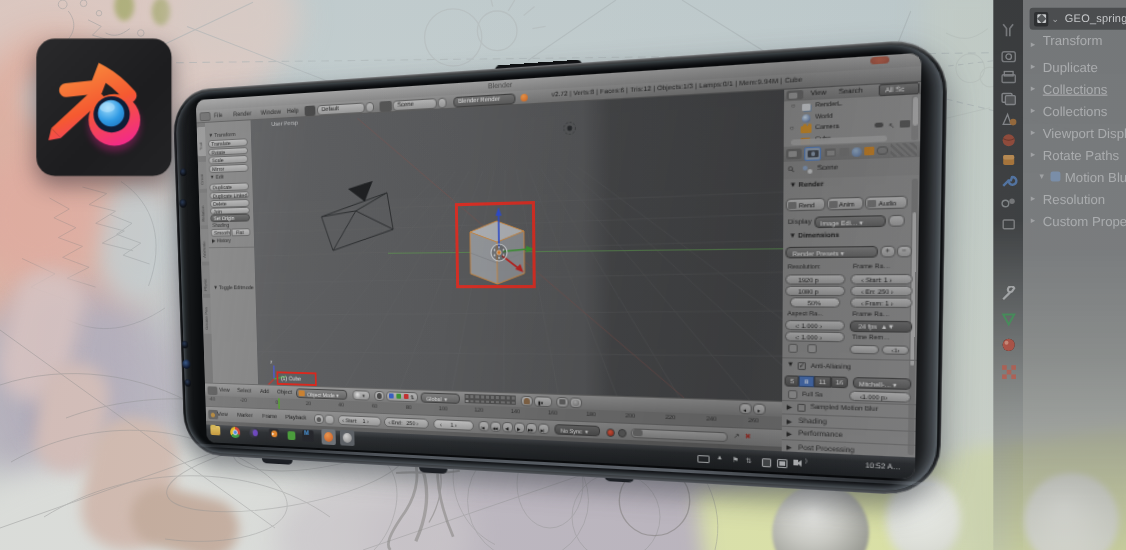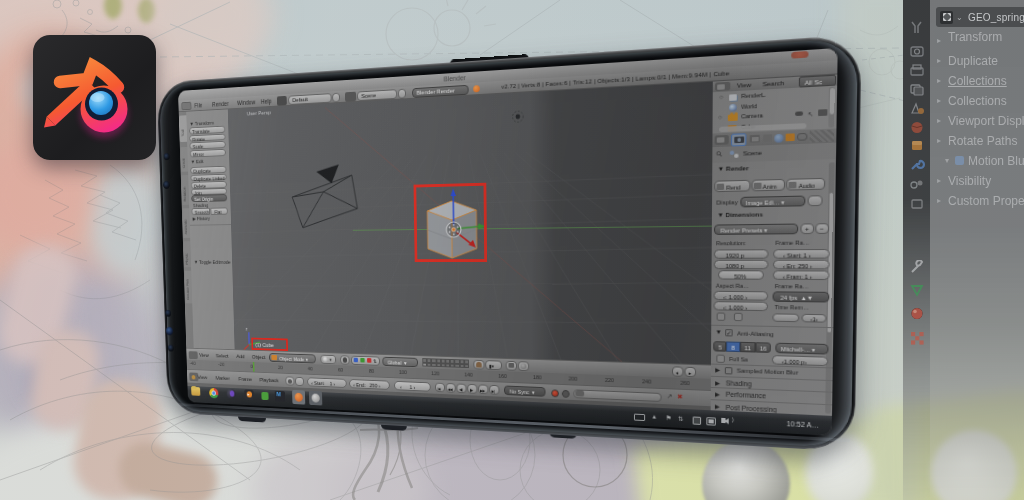--- a/index.html
+++ b/index.html
@@ -585,21 +585,21 @@
     <div class="rarrow" style="left:34px;top:96px;">▸</div>
       <div class="ritem" style="left:45px;top:94px;">Collections</div>
     <div class="rarrow" style="left:34px;top:116px;">▸</div>
       <div class="ritem" style="left:45px;top:114px;">Viewport Display</div>
     <div class="rarrow" style="left:34px;top:136px;">▸</div>
       <div class="ritem" style="left:45px;top:134px;">Rotate Paths</div>
     <div class="rarrow" style="left:42px;top:156px;">▾</div>
     <div class="abs" style="left:52px;top:156px;width:9px;height:9px;background:#7a8ea8;border-radius:2px;filter:blur(0.6px);"></div>
     <div class="ritem" style="left:65px;top:154px;">Motion Blur</div>
     <div class="rarrow" style="left:34px;top:176px;">▸</div>
-      <div class="ritem" style="left:45px;top:174px;">Visibility</div>
+      <div class="ritem" style="left:45px;top:174px;">Resolution</div>
     <div class="rarrow" style="left:34px;top:196px;">▸</div>
       <div class="ritem" style="left:45px;top:194px;">Custom Propert</div>
 
     <div class="sicon" style="top:20px;"><span style="color:#b8bablc;"></span>
       <svg width="18" height="15">
           <path d="M4,2 L7,6 L7,13 M13,2 L10,6 L10,13" stroke="#8e9094" stroke-width="1.5" fill="none"></path>
         </svg></div>
     <div class="sicon" style="top:44px;"><svg width="18" height="15">
           <rect x="3" y="3" width="12" height="9" rx="2" fill="none" stroke="#909296" stroke-width="1.3"></rect>
           <circle cx="9" cy="7.5" r="2.5" fill="none" stroke="#9ea0a4" stroke-width="1.2"></circle>

